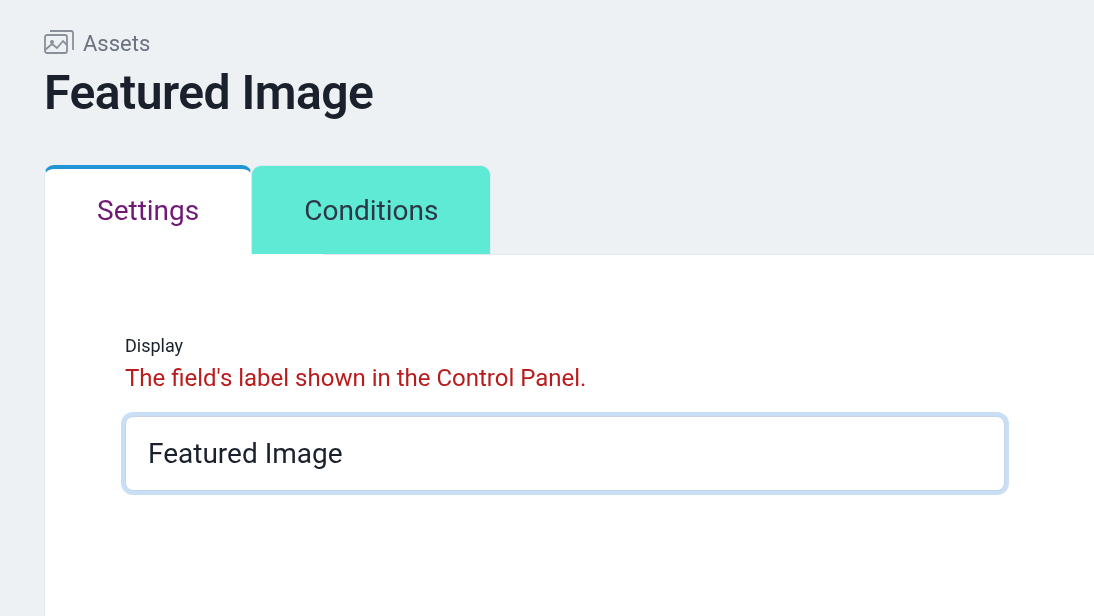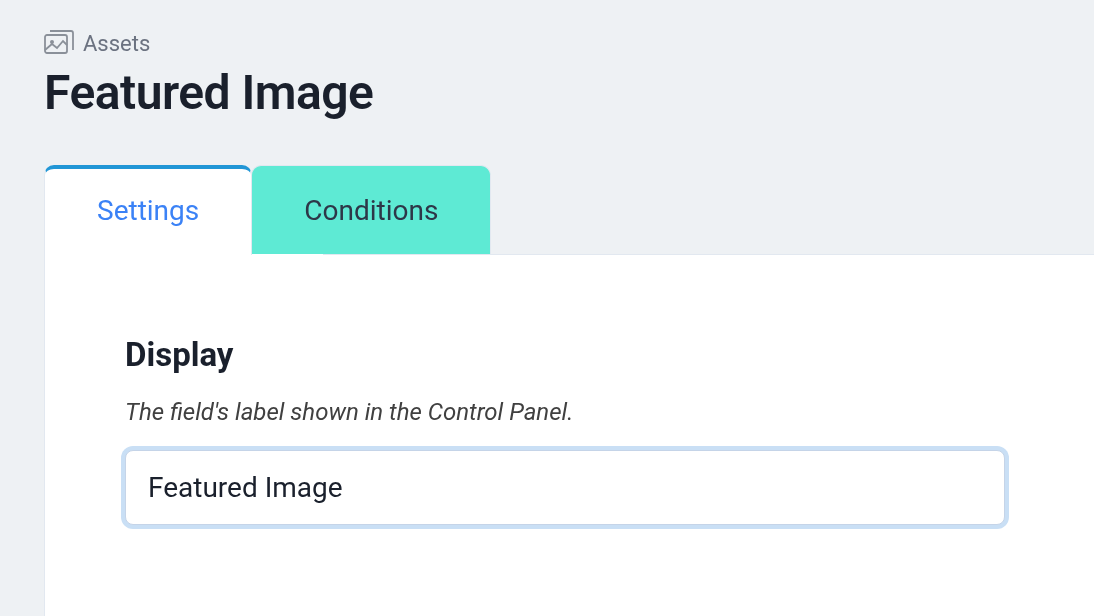--- a/index.html
+++ b/index.html
@@ -53,21 +53,21 @@
       border: 1px solid #e2e8f0;
       border-bottom: none;
       border-top-left-radius: 10px;
       border-top-right-radius: 10px;
       cursor: pointer;
       margin-right: -1px;
       position: relative;
     }
     .tab.active {
       background: #ffffff;
-      color: #3b82f6;
+      color: #701a75;
       border-top: 4px solid #2196d6;
       padding-top: 25px;
       z-index: 2;
     }
     .tab:not(.active) {
       color: #2d3748;
     }
     .panel {
       background: #ffffff;
       margin-left: 44px;
@@ -85,30 +85,29 @@
       left: 0;
       width: 278px;
       height: 2px;
       background: #ffffff;
     }
     .field-group {
       max-width: 880px;
     }
     .field-label {
       color: #1a202c;
-      font-size: 33px;
-      font-weight: 700;
-      margin-bottom: 24px;
+      font-size: 18px;
+      font-weight: 400;
+      margin-bottom: 8px;
     }
     .field-help {
-      color: #404040;
+      color: #b91c1c;
       font-size: 24px;
       font-weight: 400;
       margin-bottom: 24px;
-      font-style: italic;
     }
     .text-input {
       width: 100%;
       padding: 20px 22px;
       font-size: 28px;
       color: #1a202c;
       background: #ffffff;
       border: 1px solid #c5d4e8;
       border-radius: 8px;
       outline: none;

